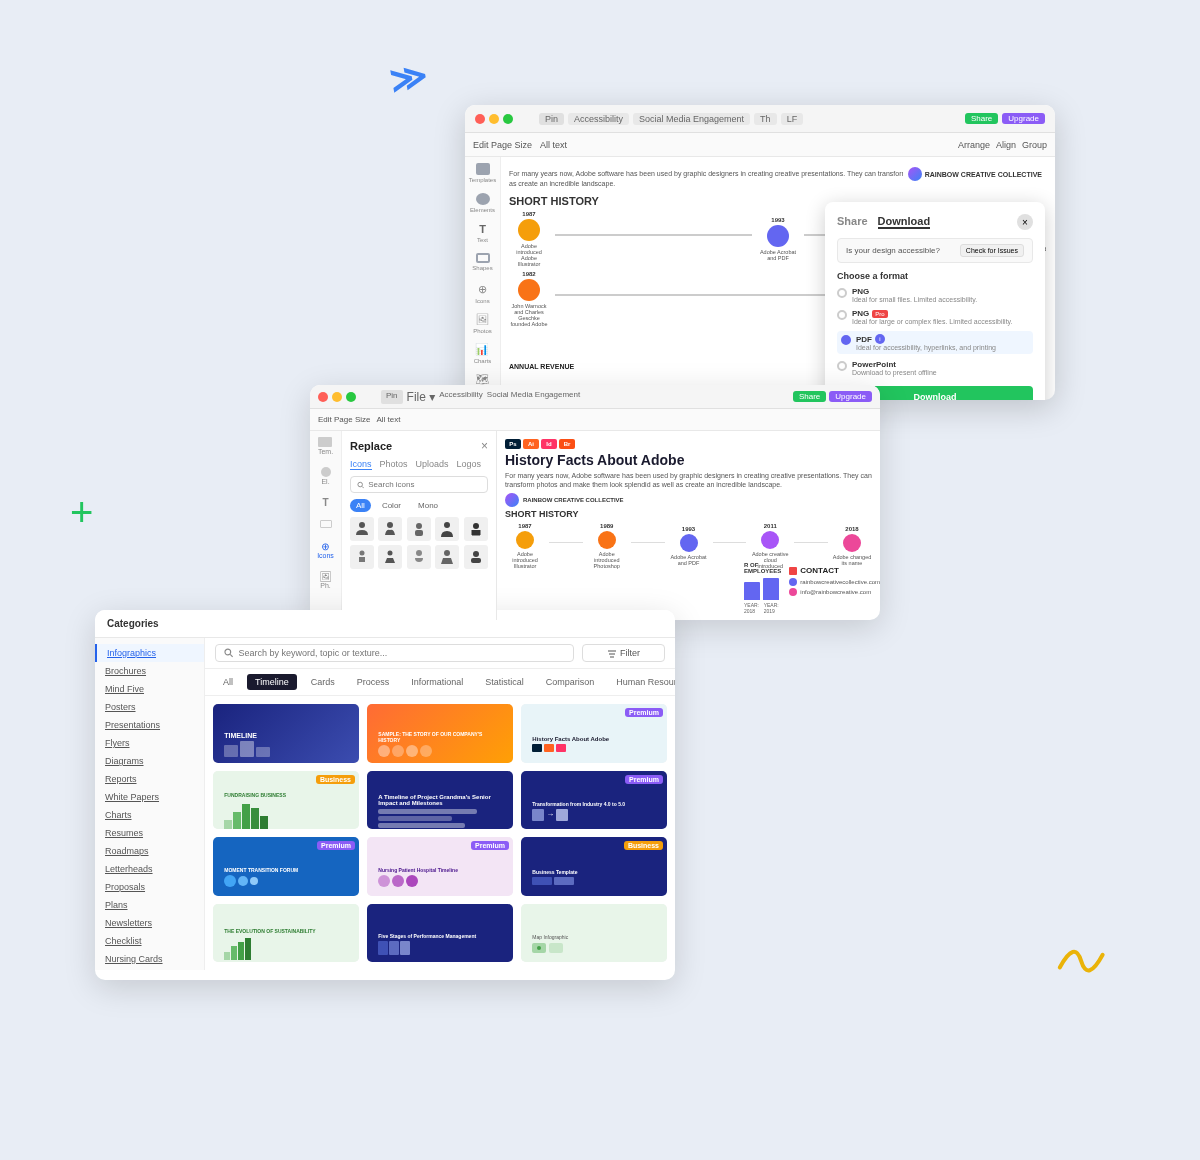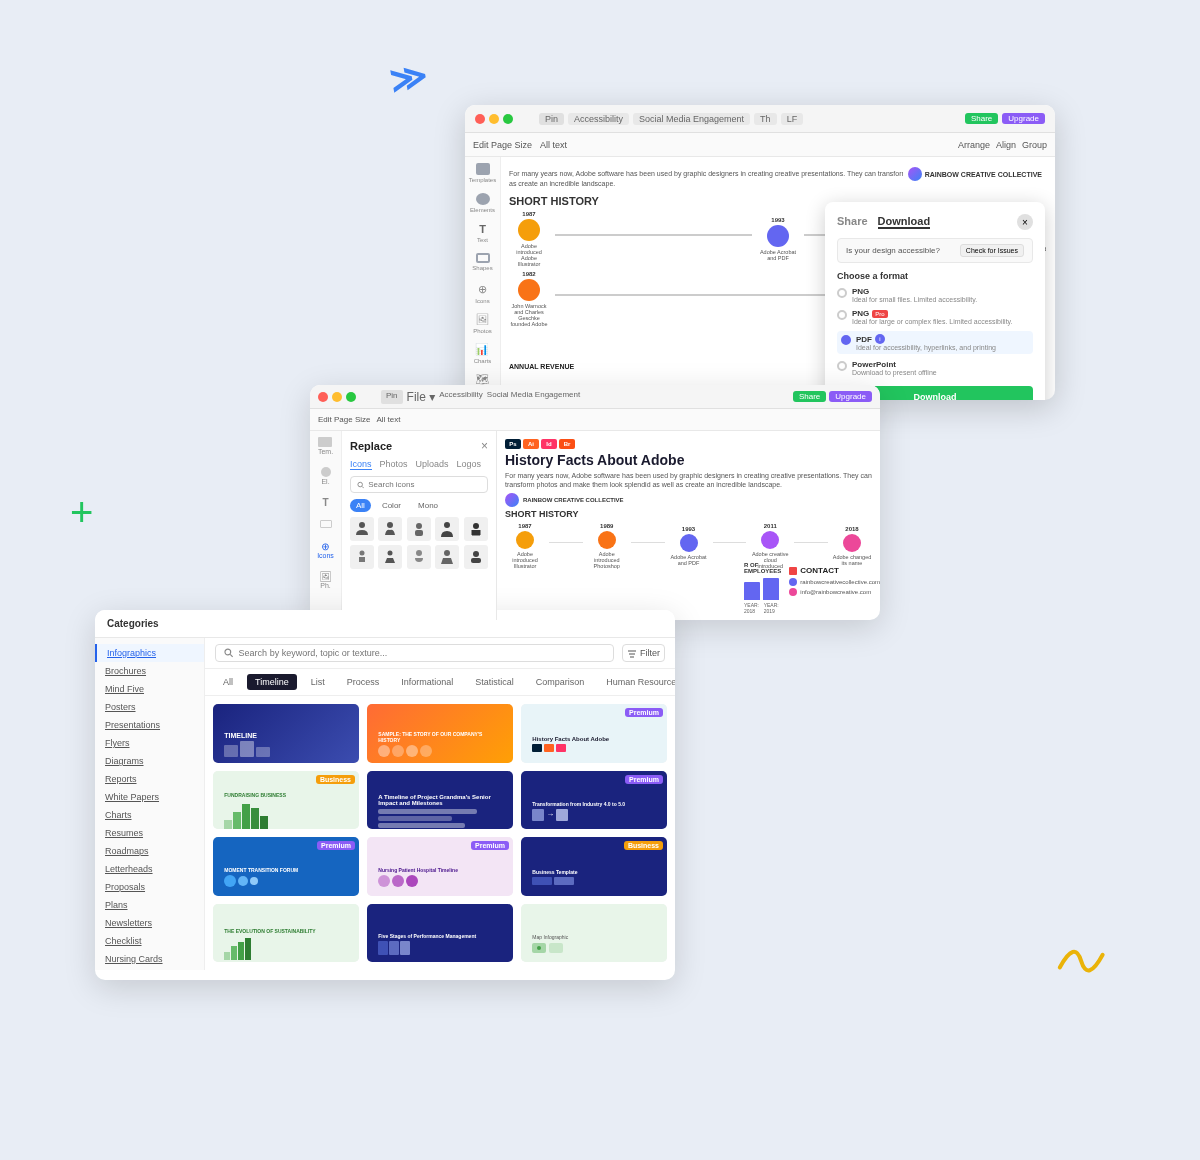--- a/index.html
+++ b/index.html
@@ -519,21 +519,21 @@
       border: none;
       outline: none;
       font-size: 9px;
       color: #888;
       width: 100%;
     }
     .filter-btn {
       display: flex;
       align-items: center;
       gap: 3px;
-      padding: 3px 4px;
+      padding: 3px 24px;
       border: 1px solid #ddd;
       border-radius: 4px;
       font-size: 9px;
       color: #555;
       cursor: pointer;
       white-space: nowrap;
     }
     .type-tabs {
       display: flex;
       gap: 6px;
@@ -1101,21 +1101,21 @@
             <line x1="2" y1="6" x2="8" y2="6" stroke="#555" stroke-width="1.2"></line>
             <line x1="3" y1="9" x2="7" y2="9" stroke="#555" stroke-width="1.2"></line>
           </svg>
           <span>Filter</span>
         </div>
       </div>
 
       <div class="type-tabs">
         <span class="type-tab">All</span>
         <span class="type-tab active">Timeline</span>
-        <span class="type-tab">List</span>
+        <span class="type-tab">Cards</span>
         <span class="type-tab">Process</span>
         <span class="type-tab">Informational</span>
         <span class="type-tab">Statistical</span>
         <span class="type-tab">Comparison</span>
         <span class="type-tab">Human Resources</span>
 
       </div>
 
       <div class="templates-grid">
 

